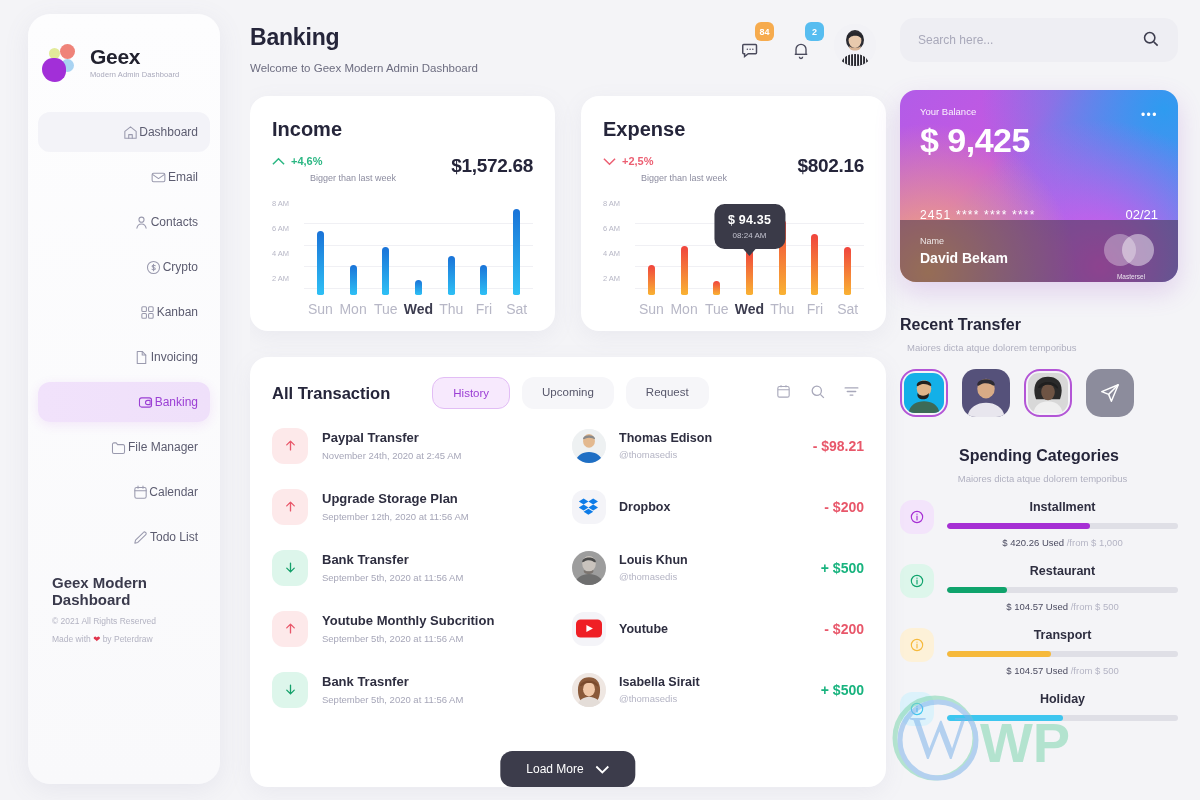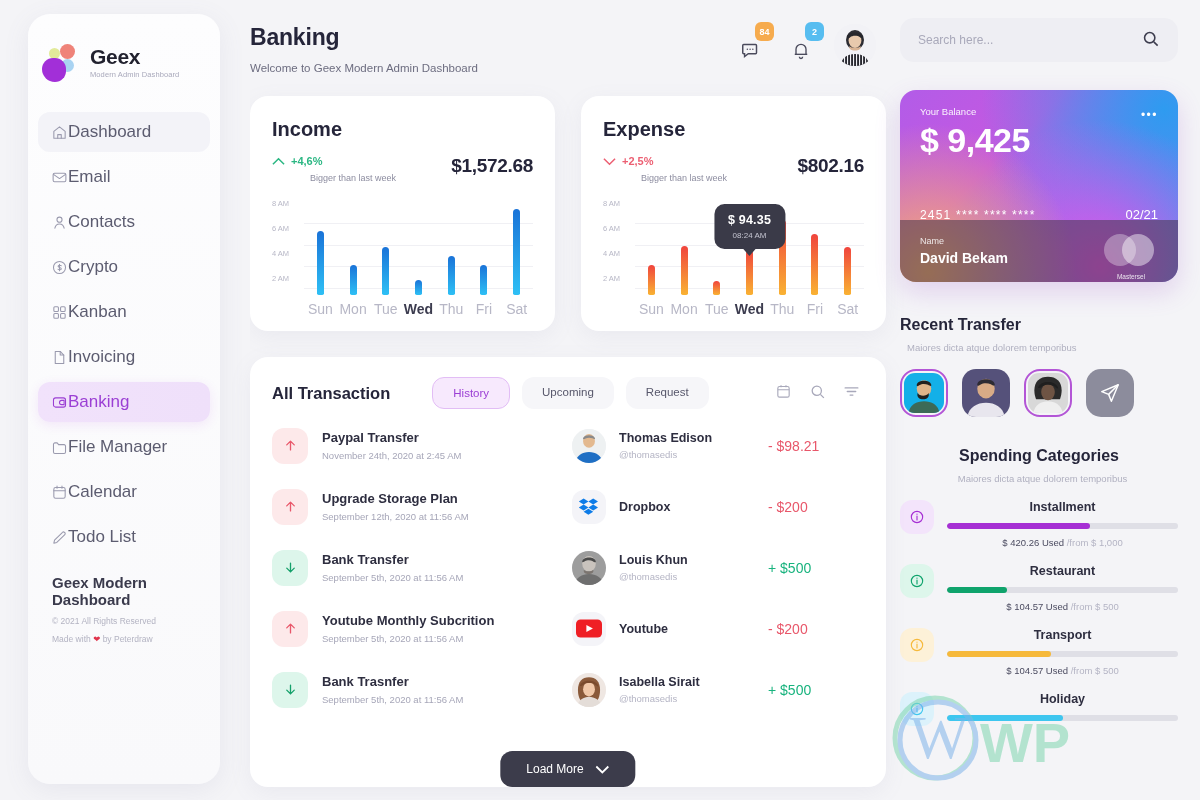--- a/index.html
+++ b/index.html
@@ -36,21 +36,21 @@
   .blob.sky    { width:13px;height:13px;left:19px;top:17px;background:#a9d3f2; }
   .brand-text { line-height: 1.05; }
   .brand-name { font-size: 21px; font-weight: 700; letter-spacing:-.3px; color:#22222f; }
   .brand-sub { font-size: 7.5px; color:#a9a9bb; margin-top:3px; letter-spacing:.1px;}
 
   .nav { margin-top: 30px; padding: 0 10px; }
   .nav-item {
     display:flex; align-items:center; 
     height: 40px; padding: 0 12px; margin-bottom: 5px;
     border-radius: 12px; cursor: pointer;
-    color:#5c5c70; font-size: 17px;
+    color:#5c5c70; font-size: 12px; justify-content: flex-end;
   }
   .nav-item .ico { width:18px;height:18px;flex:0 0 18px;display:flex;align-items:center;justify-content:center;color:#9a9aae; }
   .nav-item.active { background: linear-gradient(90deg,#f1e2fb,#efe0fa); color:#9b3fd4; box-shadow: 0 3px 12px rgba(162,47,216,.10); }
   .nav-item.active .ico { color:#9b3fd4; }
   .nav-item.hovered { background: rgba(240,240,246,.8); }
 
   .side-footer { position:absolute; left:24px; bottom:140px; }
   .sf-title { font-size:15px; font-weight:700; color:#3a3a4c; }
   .sf-line { font-size:8.5px; color:#b3b3c2; margin-top:8px; }
   .sf-line .heart { color:#e0344c; }
@@ -134,21 +134,21 @@
   .tico { width:36px;height:36px;border-radius:12px; display:flex;align-items:center;justify-content:center; flex:0 0 36px; }
   .tico.out { background:#fde9ea; color:#e8576a; }
   .tico.in  { background:#ddf6eb; color:#14a06a; }
   .tname { font-size:13px; font-weight:700; color:#2e2e40; }
   .tdate { font-size:9.5px; color:#a6a6b8; margin-top:5px; }
   .trow-mid { display:flex; align-items:center; gap:13px; flex:1 1 auto; min-width:0; }
   .tav { width:34px;height:34px;border-radius:50%;flex:0 0 34px; overflow:hidden; position:relative; background:#f3f3f7; }
   .tav.plain { background:#f4f4f8; display:flex;align-items:center;justify-content:center; border-radius:12px; }
   .tperson { font-size:12.5px; font-weight:700; color:#2e2e40; }
   .thandle { font-size:9.5px; color:#b4b4c4; margin-top:4px; }
-  .tamount { font-size:14px; font-weight:400; width: 96px; flex:0 0 96px; }
+  .tamount { font-size:14px; font-weight:700; width: 96px; text-align:right; flex:0 0 96px; }
   .tamount.neg { color:#e8576a; }
   .tamount.pos { color:#18b37e; }
 
   .load-more {
     position:absolute; left:50%; transform:translateX(-50%); bottom: 0px;
     background:#3c3c4b; color:#fff; border-radius:12px; padding: 11px 26px;
     font-size:12px; display:flex; align-items:center; gap:12px; cursor:pointer;
   }
 
   

